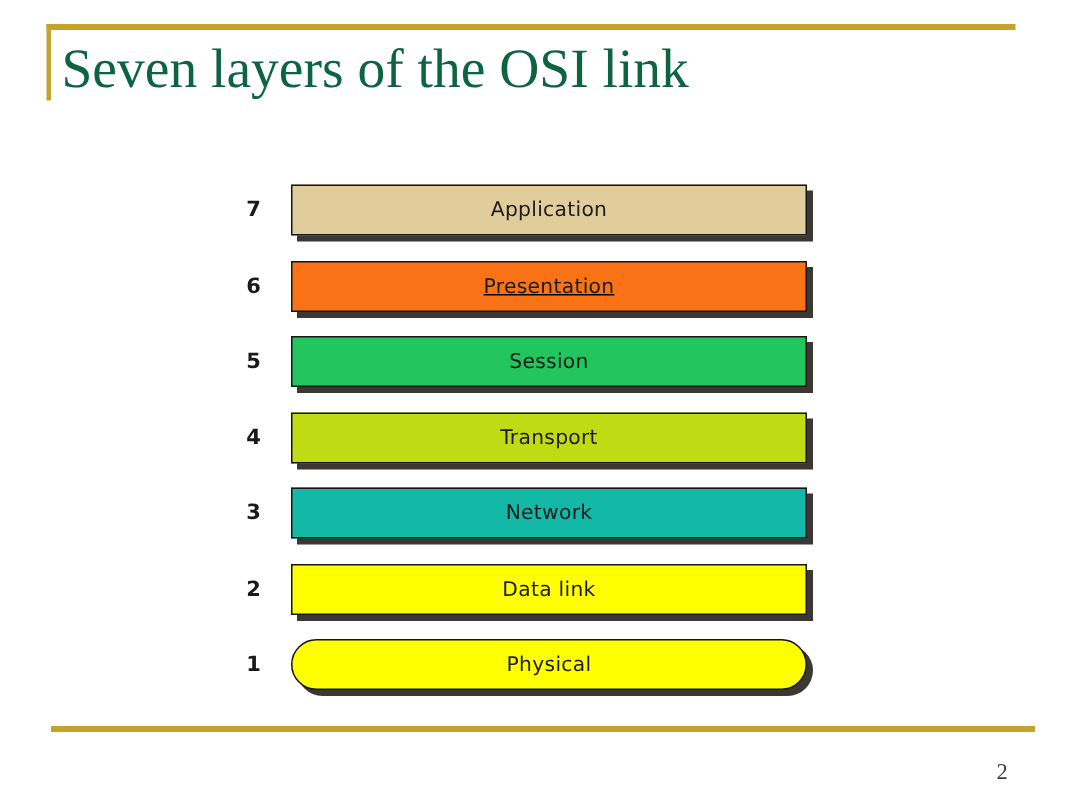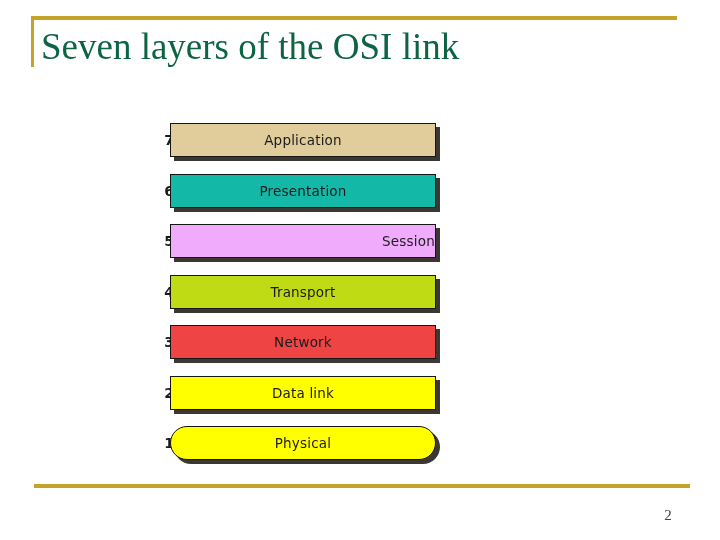--- a/index.html
+++ b/index.html
@@ -93,23 +93,23 @@
     width: 18px;
     text-align: center;
     font-family: "DejaVu Sans", "Liberation Sans", sans-serif;
     font-size: 14px;
     font-weight: bold;
     color: #1a1a1a;
     line-height: 18px;
   }
   .layer-box {
     position: absolute;
-    left: 10px;
+    left: 34px;
     top: 0px;
-    width: 266px;
+    width: 344px;
     height: 34px;
     border: 1.5px solid #161616;
     box-sizing: border-box;
     box-shadow: 4px 4px 0 0 #3b3732;
     display: flex;
     align-items: center;
     justify-content: center;
   }
   .layer-label {
     font-family: "DejaVu Sans", "Liberation Sans", sans-serif;
@@ -132,39 +132,39 @@
 
   <div id="osi-stack">
       <div class="layer-row" style="top: 0px;">
         <div class="layer-number">7</div>
         <div class="layer-box" style="background: rgb(225, 204, 156); border-color: rgb(22, 22, 22); box-shadow: rgb(59, 55, 50) 4px 4px 0px 0px;">
           <span class="layer-label">Application</span>
         </div>
       </div>
       <div class="layer-row" style="top: 50.5px;">
         <div class="layer-number">6</div>
-        <div class="layer-box" style="background: #14b8a6; border-color: rgb(22, 22, 22); box-shadow: rgb(59, 55, 50) 4px 4px 0px 0px;">
+        <div class="layer-box" style="background: #f97316; border-color: rgb(22, 22, 22); box-shadow: rgb(59, 55, 50) 4px 4px 0px 0px; text-decoration: underline;">
           <span class="layer-label">Presentation</span>
         </div>
       </div>
       <div class="layer-row" style="top: 101px;">
         <div class="layer-number">5</div>
-        <div class="layer-box" style="background: #f0abfc; border-color: rgb(22, 22, 22); box-shadow: rgb(59, 55, 50) 4px 4px 0px 0px; justify-content: flex-end;">
+        <div class="layer-box" style="background: #22c55e; border-color: rgb(22, 22, 22); box-shadow: rgb(59, 55, 50) 4px 4px 0px 0px;">
           <span class="layer-label">Session</span>
         </div>
       </div>
       <div class="layer-row" style="top: 151.5px;">
         <div class="layer-number">4</div>
         <div class="layer-box" style="background: rgb(190, 219, 19); border-color: rgb(22, 22, 22); box-shadow: rgb(59, 55, 50) 4px 4px 0px 0px;">
           <span class="layer-label">Transport</span>
         </div>
       </div>
       <div class="layer-row" style="top: 202px;">
         <div class="layer-number">3</div>
-        <div class="layer-box" style="background: #ef4444; border-color: rgb(22, 22, 22); box-shadow: rgb(59, 55, 50) 4px 4px 0px 0px; text-align: center;">
+        <div class="layer-box" style="background: #14b8a6; border-color: rgb(22, 22, 22); box-shadow: rgb(59, 55, 50) 4px 4px 0px 0px; text-align: center;">
           <span class="layer-label">Network</span>
         </div>
       </div>
       <div class="layer-row" style="top: 252.5px;">
         <div class="layer-number">2</div>
         <div class="layer-box" style="background: rgb(255, 255, 0); border-color: rgb(22, 22, 22); box-shadow: rgb(59, 55, 50) 4px 4px 0px 0px;">
           <span class="layer-label">Data link</span>
         </div>
       </div>
       <div class="layer-row" style="top: 303px;">

